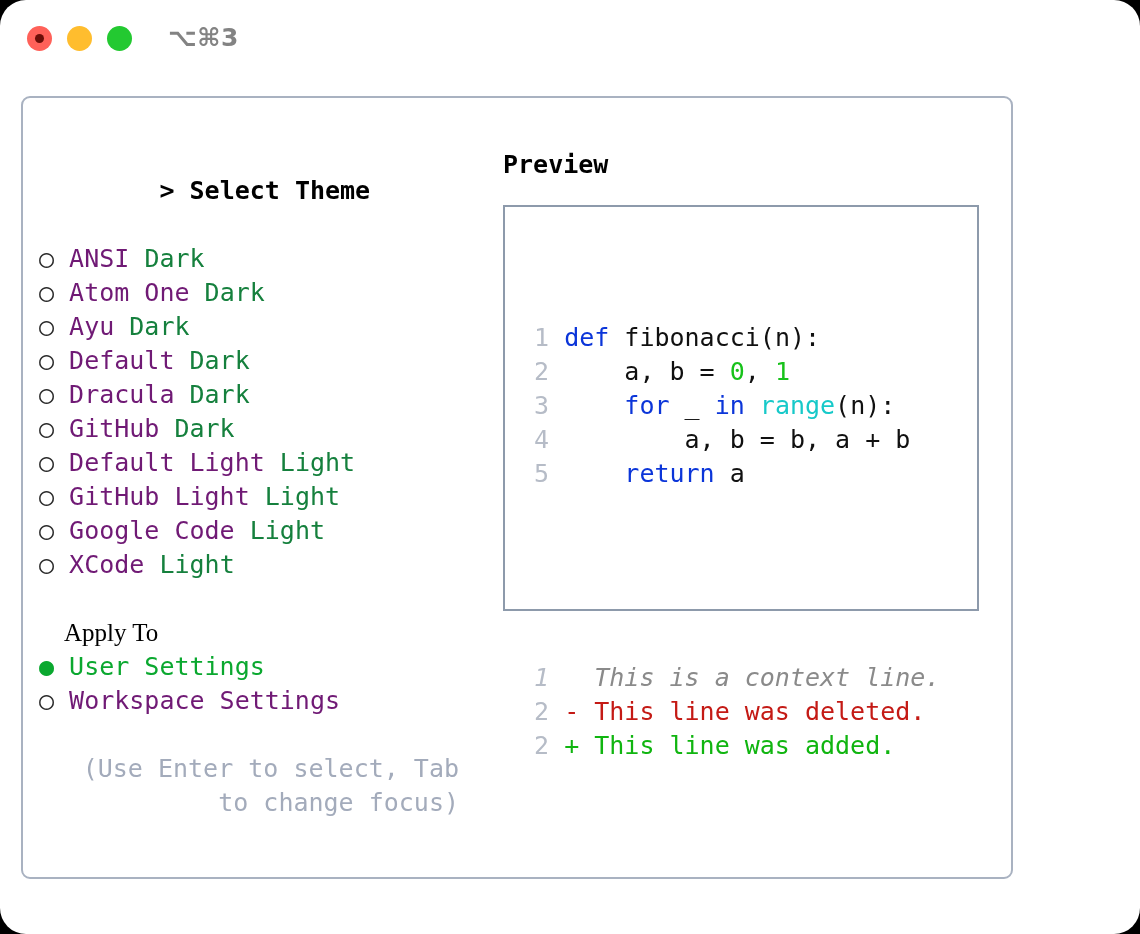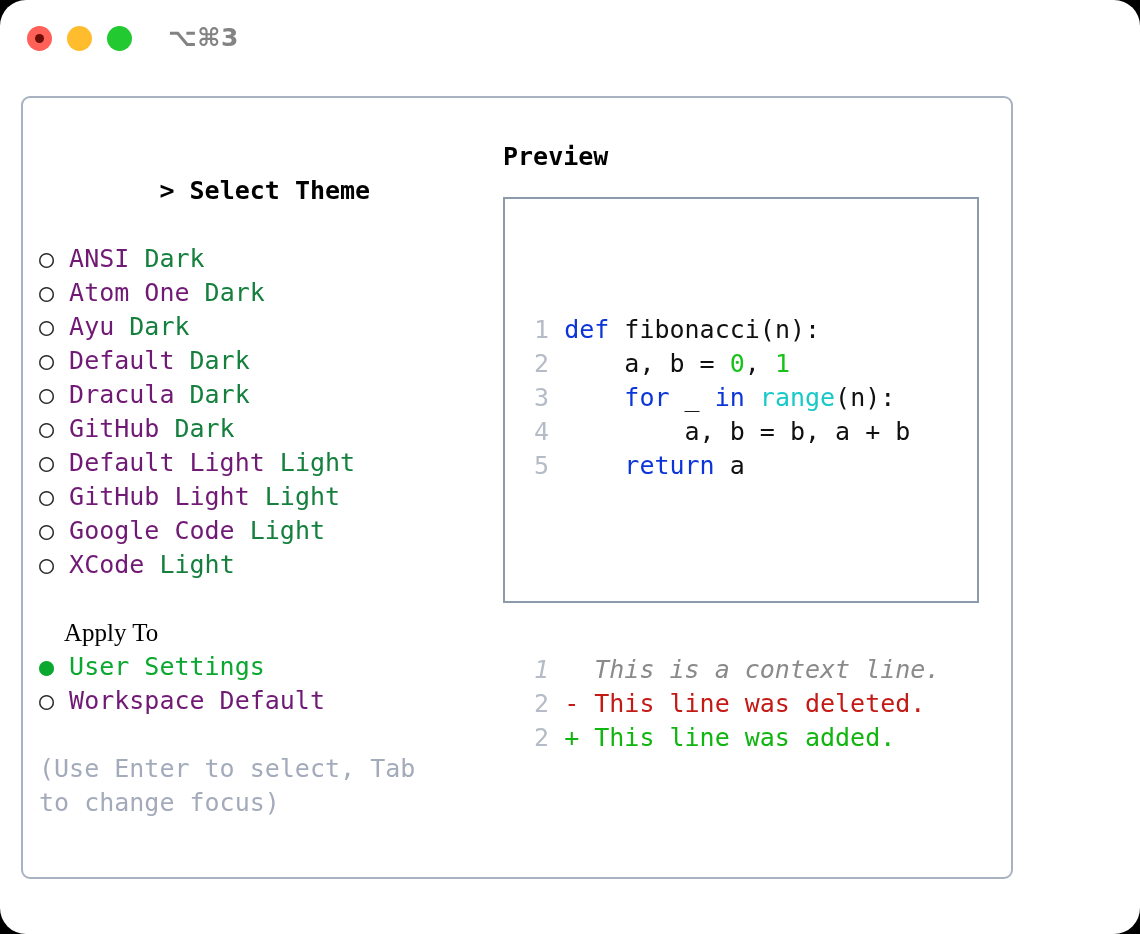--- a/index.html
+++ b/index.html
@@ -84,21 +84,21 @@
 
   .col-left {
     position: absolute;
     left: 16px;
     top: 42px;
     width: 450px;
   }
   .col-right {
     position: absolute;
     left: 480px;
-    top: 42px;
+    top: 50px;
     width: 490px;
   }
 
   
   .section-title {
     font-size: 25px;
     line-height: 34px;
     font-weight: bold;
     color: #000000;
     white-space: pre;
@@ -134,20 +134,21 @@
   }
 
   .spacer-row { height: 34px; }
 
   .hint {
     font-size: 25px;
     line-height: 34px;
     color: #a3abbb;
     width: 420px;
     margin-top: 34px;
+    text-align: right;
   }
 
   
   .preview-title {
     font-size: 25px;
     line-height: 34px;
     font-weight: bold;
     color: #000000;
   }
   .preview-box {
@@ -222,21 +223,21 @@
           <div class="opt"><span class="marker">○</span><span class="name">Google Code</span><span> </span><span class="variant">Light</span></div>
           <div class="opt"><span class="marker">○</span><span class="name">XCode</span><span> </span><span class="variant">Light</span></div>
         </div>
 
       <div class="spacer-row"></div>
 
       <div class="group-label"><span class="marker"> </span><span>Apply To</span></div>
 
       <div id="apply-list">
           <div class="opt selected"><span class="marker">●</span><span class="name">User Settings</span></div>
-          <div class="opt"><span class="marker">○</span><span class="name">Workspace Default</span></div>
+          <div class="opt"><span class="marker">○</span><span class="name">Workspace Settings</span></div>
         </div>
 
       <div class="hint">(Use Enter to select, Tab to change focus)</div>
     </div>
 
     <div class="col-right">
       <div class="preview-title">Preview</div>
 
       <div class="preview-box">
         <div class="code">

